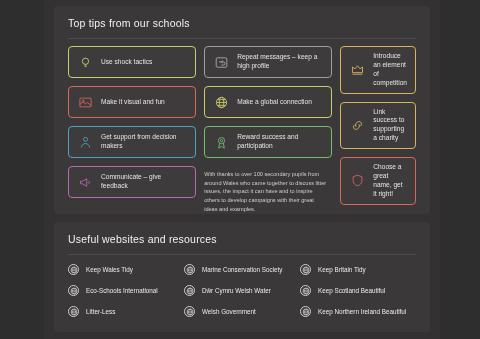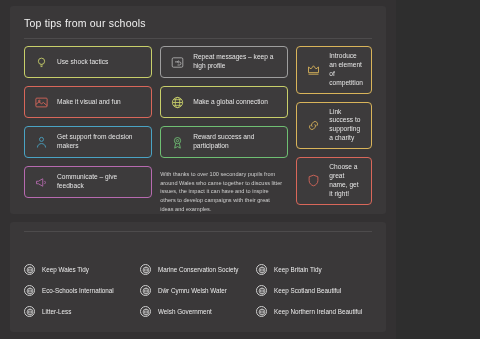--- a/index.html
+++ b/index.html
@@ -9,20 +9,21 @@
     font-family: "Liberation Sans", sans-serif;
     color: #e8e8e8;
     overflow: hidden;
   }
   .page {
     position: relative;
     width: 396px; height: 339px;
     background:
       radial-gradient(circle at 8% 12%, rgba(255,255,255,0.02) 0 1px, transparent 1px),
       #333132;
+    margin-left: 44px;
   }
   .panel {
     position: absolute;
     left: 10px; right: 10px;
     background: #3a3839;
     border-radius: 3px;
   }
   .panel-top { top: 6px; height: 208px; }
   .panel-bottom { top: 222px; height: 110px; }
 
@@ -215,20 +216,21 @@
               <path d="M12 3.5l7 2.5v6c0 4.3-3 7.4-7 8.5-4-1.1-7-4.2-7-8.5V6z"></path>
             </svg>
           </span>
           <span class="label">Choose a great name, get it right!</span>
         </div>
       </div>
     </div>
   </section>
 
   <section class="panel panel-bottom">
+    <div class="panel-title">Useful websites and resources</div>
     <div class="title-rule"></div>
 
     <div class="res-grid">
       <div class="res-col">
         <div class="res-item">
           <span class="dot">
             <svg width="8" height="8" viewBox="0 0 24 24" fill="none" stroke="#d6d6d6" stroke-width="2">
               <circle cx="12" cy="12" r="9"></circle>
                 <ellipse cx="12" cy="12" rx="4" ry="9"></ellipse>
                 <path d="M3 12h18"></path>

